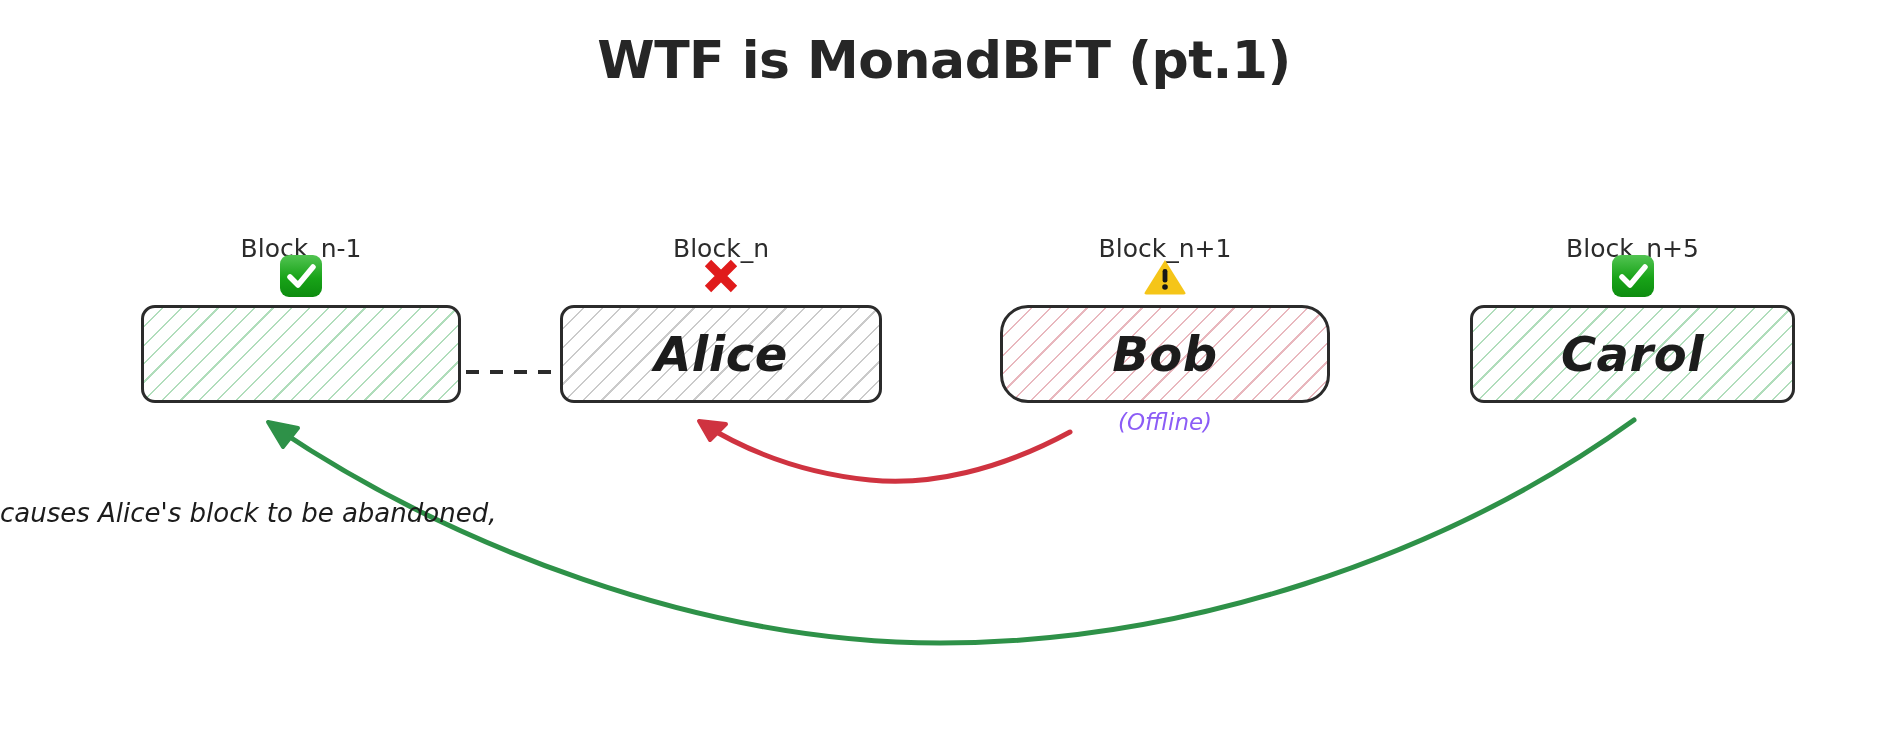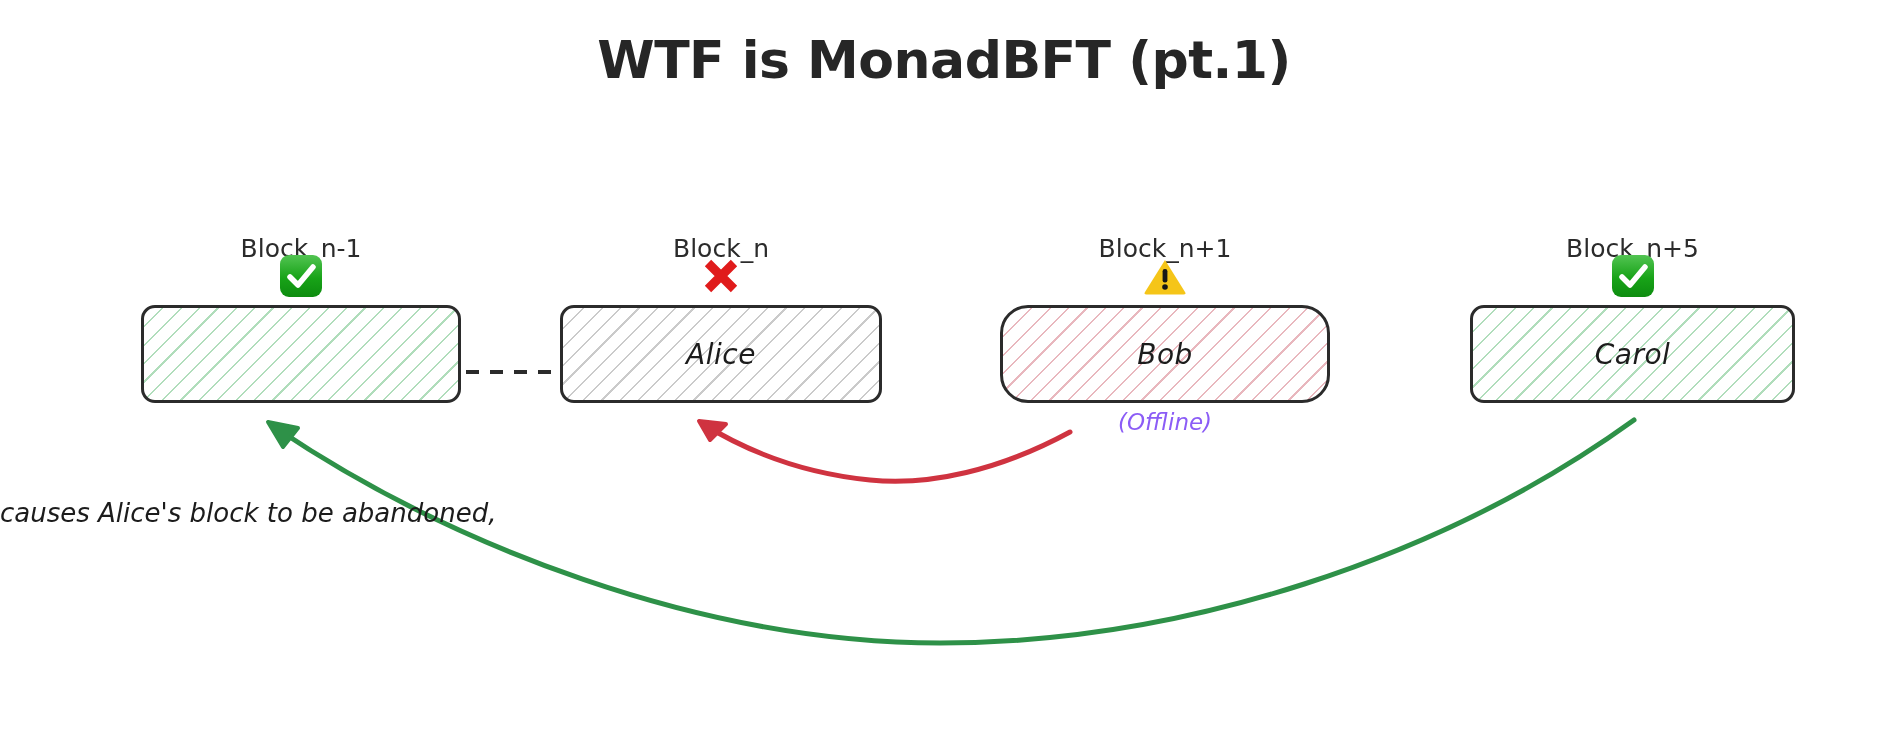--- a/index.html
+++ b/index.html
@@ -107,22 +107,22 @@
       rgba(214, 124, 136, 0.55) 0px,
       rgba(214, 124, 136, 0.55) 1.6px,
       rgba(255,255,255,0) 1.6px,
       rgba(255,255,255,0) 13px
     );
     border-radius: 28px;
   }
   .block-name {
     font-family: "DejaVu Sans", sans-serif;
     font-style: italic;
-    font-size: 28px;
-    font-weight: 400;
+    font-size: 48px;
+    font-weight: 700;
     color: #1c1c1c;
     letter-spacing: 0.5px;
     position: relative;
     z-index: 2;
   }
   .block-sub {
     position: absolute;
     top: 196px;
     left: 0;
     width: 100%;

